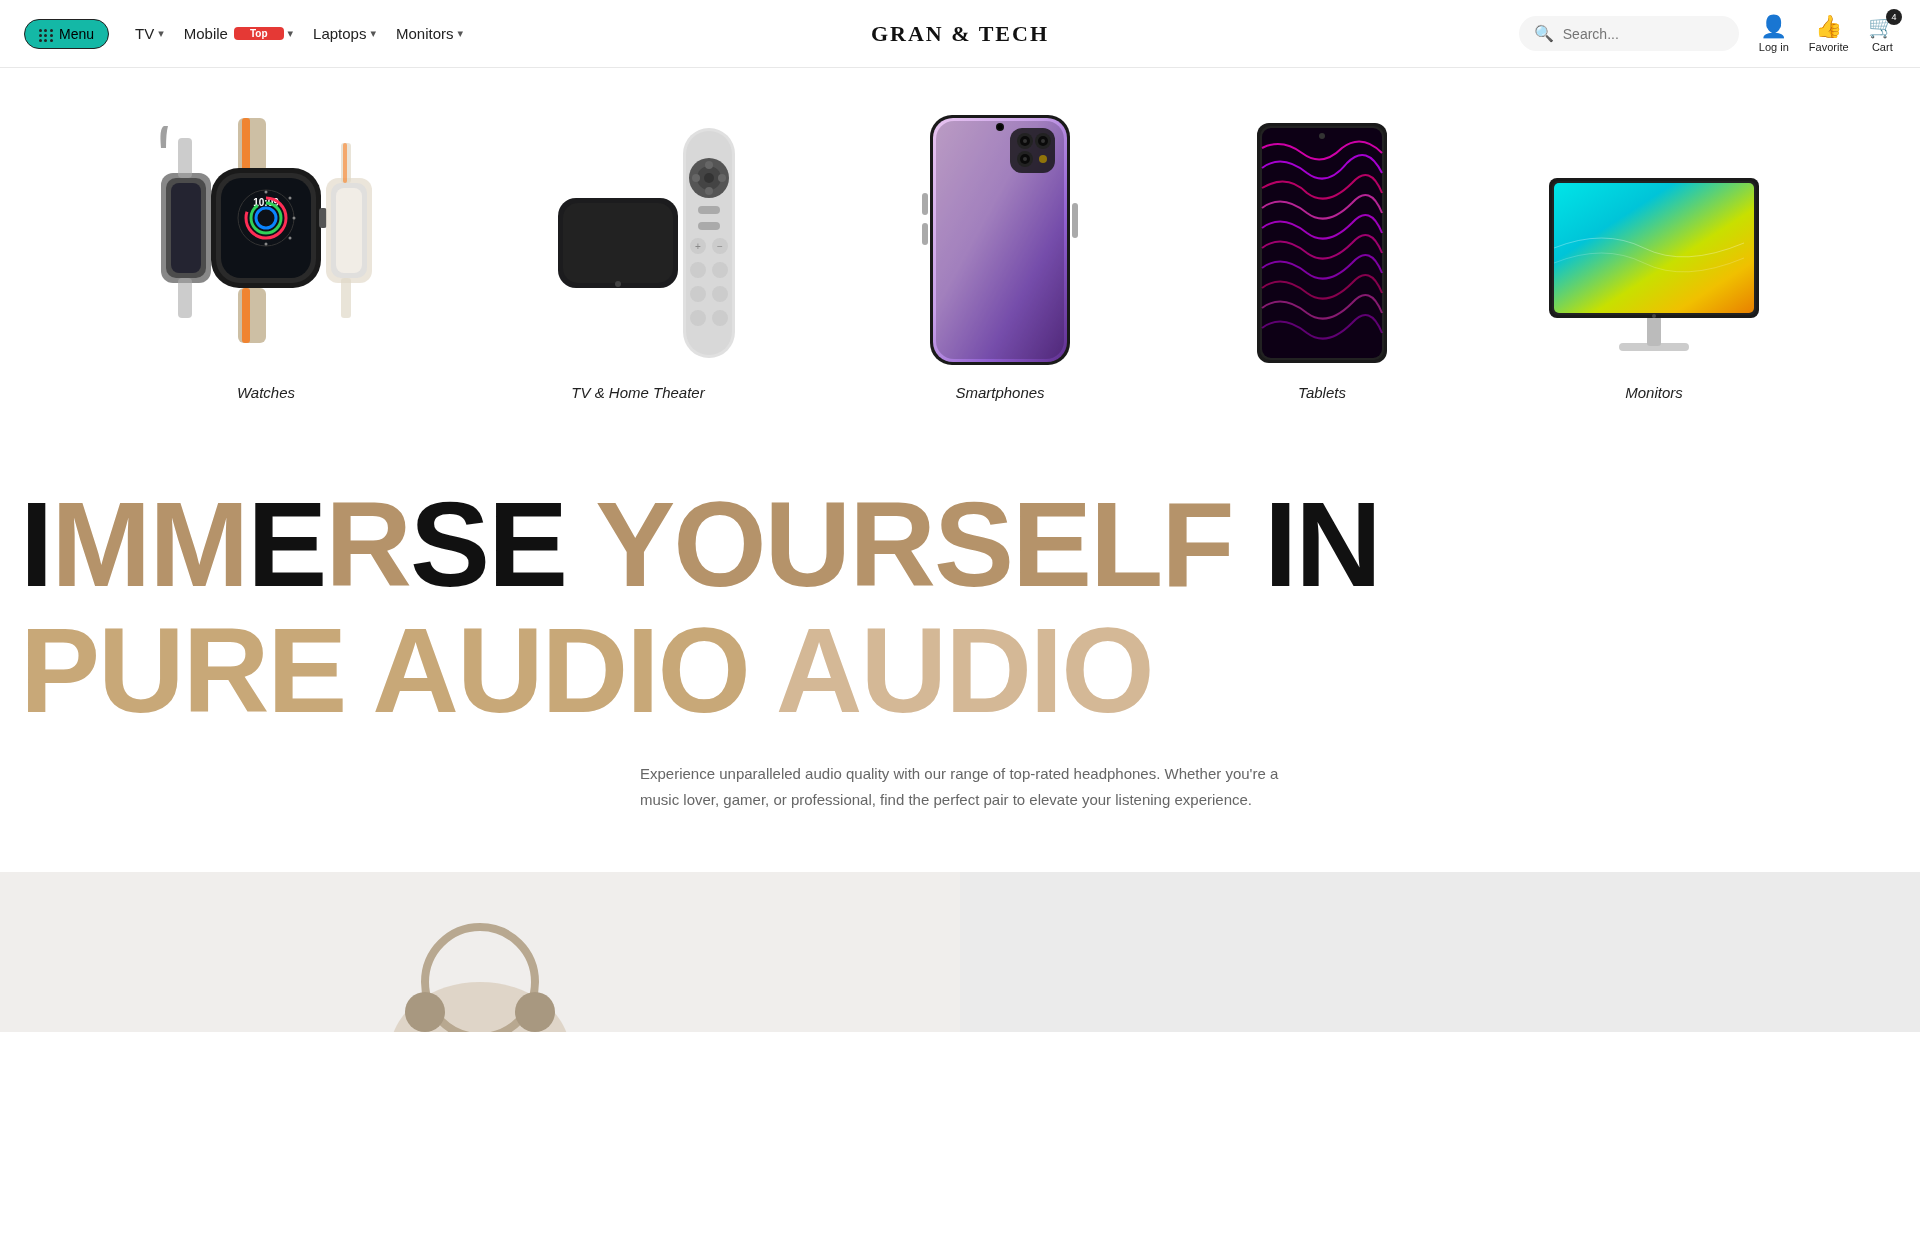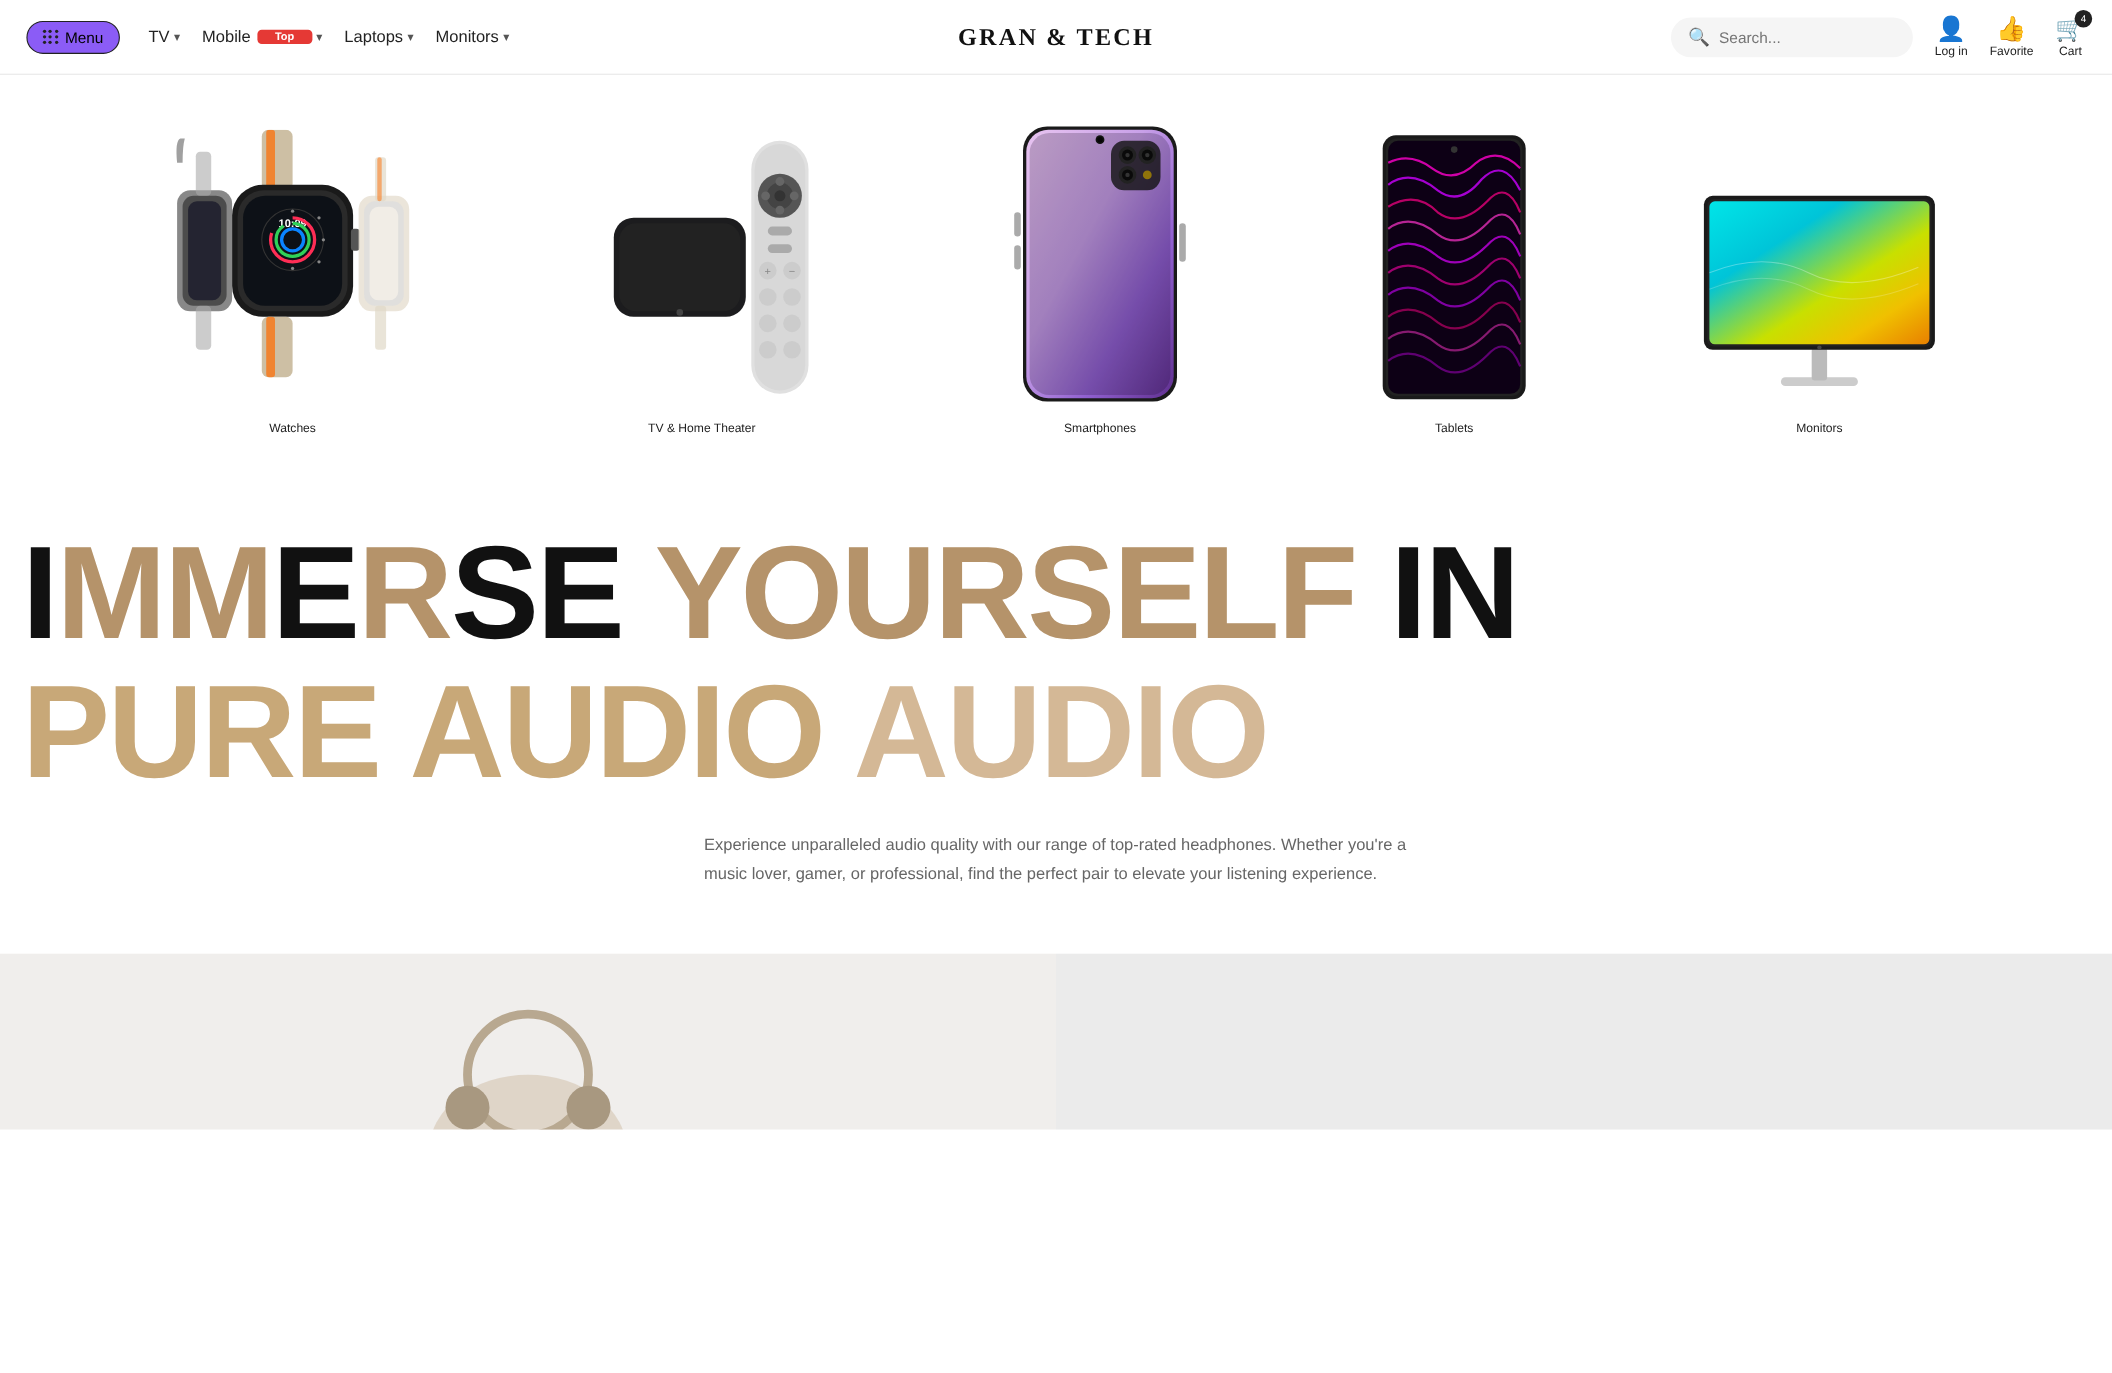--- a/index.html
+++ b/index.html
@@ -9,24 +9,24 @@
     .navbar {
       display: flex;
       align-items: center;
       padding: 0 24px;
       height: 68px;
       border-bottom: 1px solid #e8e8e8;
       background: #fff;
       gap: 8px;
     }
     .menu-btn {
-      display: flex; align-items: center; gap: 6px;
+      display: flex; align-items: flex-end; gap: 6px;
       border: 1.5px solid #222; border-radius: 20px;
       padding: 6px 14px; font-size: 14px; font-weight: 500;
-      cursor: pointer; background: #8b5cf6;
+      cursor: pointer; background: #14b8a6;
       white-space: nowrap;
     }
     .menu-dots {
       display: grid; grid-template-columns: 1fr 1fr 1fr;
       gap: 2px; width: 14px;
     }
     .menu-dots span { width: 3px; height: 3px; background: #222; border-radius: 50%; display: block; }
     .nav-links { display: flex; align-items: flex-start; gap: 0; margin-left: 8px; }
     .nav-link {
       display: flex; align-items: center; gap: 4px;
@@ -73,21 +73,21 @@
     }
     .category-item {
       display: flex; flex-direction: column; align-items: center;
       cursor: pointer; gap: 16px;
     }
     .category-img {
       display: flex; align-items: flex-end; justify-content: center;
       height: 260px;
     }
     .category-label {
-      font-size: 11px; color: #222; text-align: center;
+      font-size: 15px; color: #222; text-align: center; font-style: italic;
     }
 
     
     .hero-section {
       padding: 60px 20px 20px;
       position: relative;
     }
     .hero-title {
       font-size: 120px;
       font-weight: 900;

